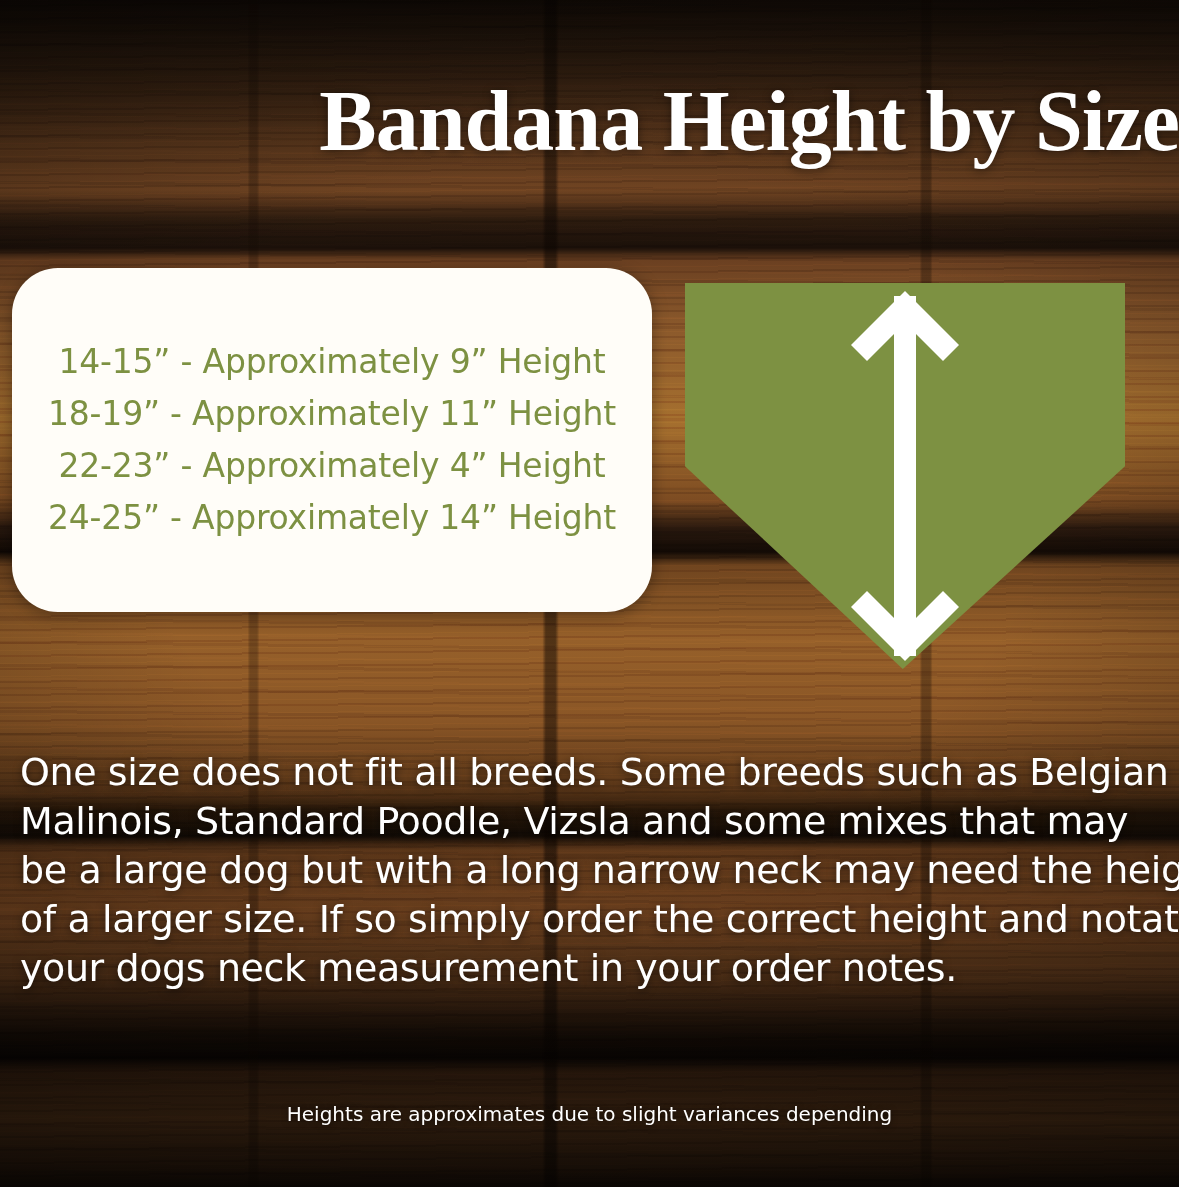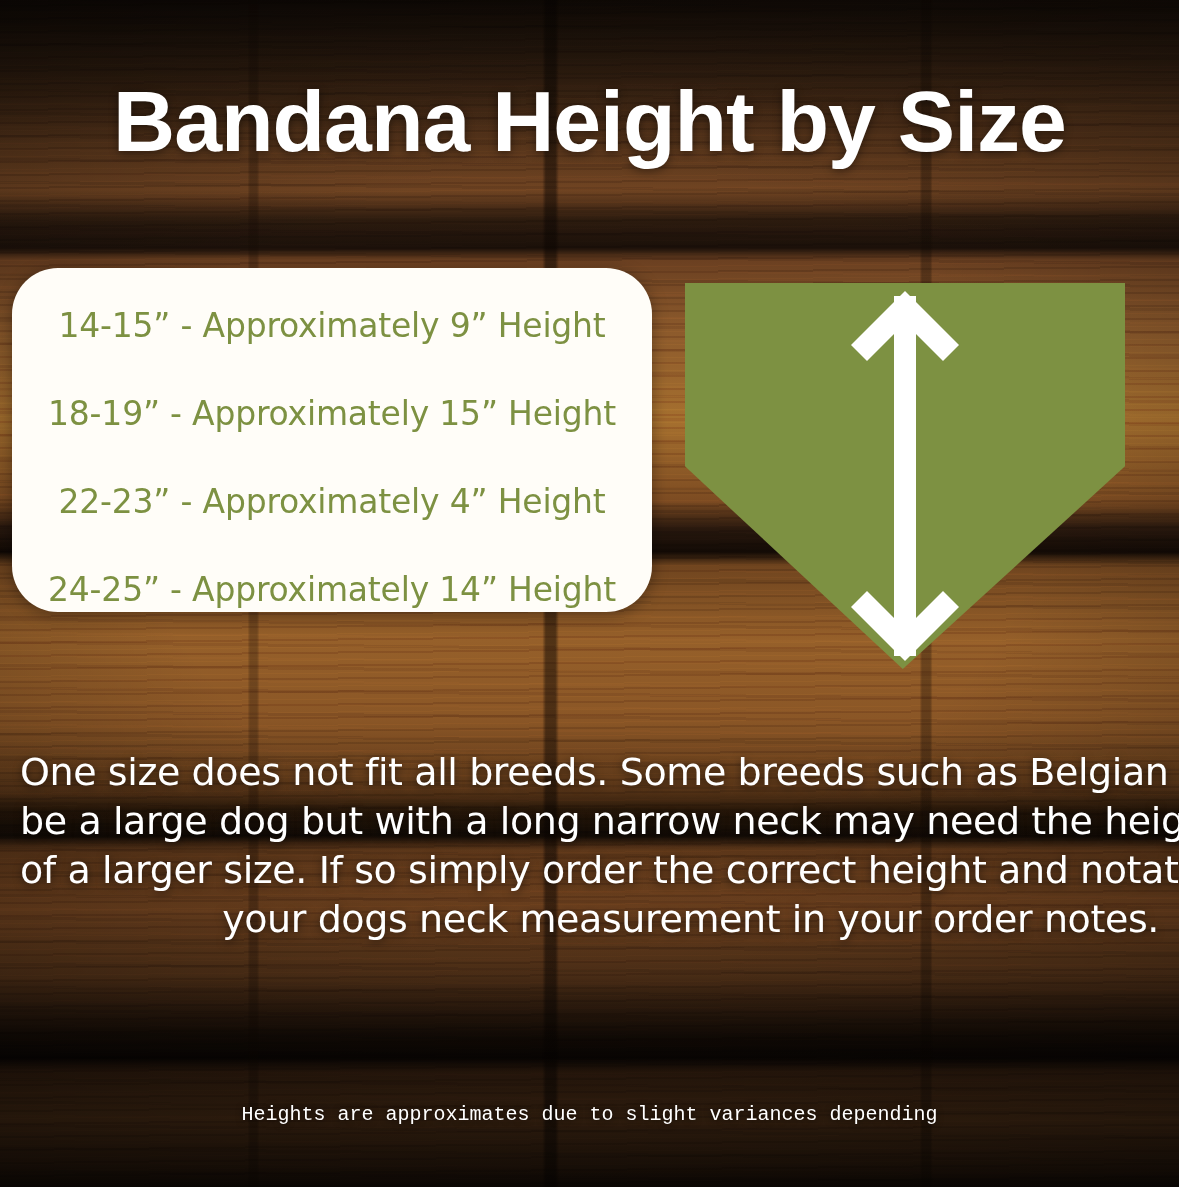--- a/index.html
+++ b/index.html
@@ -76,27 +76,27 @@
       radial-gradient(ellipse 95% 70% at 50% 42%, rgba(0,0,0,0) 40%, rgba(0,0,0,0.48) 100%),
       linear-gradient(180deg, rgba(0,0,0,0.30) 0%, rgba(0,0,0,0) 22%, rgba(0,0,0,0) 62%, rgba(0,0,0,0.42) 100%);
   }
 
   
   .title {
     position: absolute;
     top: 78px;
     left: 0;
     width: 1179px;
-    text-align: center;
+    text-align: right;
     color: #ffffff;
     font-size: 86px;
     font-weight: 700;
     letter-spacing: -1px;
     line-height: 1;
-    font-family: Liberation Sans, sans-serif;
+    font-family: Liberation Serif, serif;
     text-shadow: 0 2px 10px rgba(0,0,0,0.45);
     white-space: nowrap;
   }
 
   
   .size-card {
     position: absolute;
     left: 12px;
     top: 268px;
     width: 640px;
@@ -112,21 +112,20 @@
     box-sizing: border-box;
   }
   .size-row {
     color: #7d9142;
     font-size: 33px;
     line-height: 52px;
     font-weight: 400;
     white-space: nowrap;
     font-family: "DejaVu Sans", sans-serif;
     letter-spacing: -0.2px;
-    margin-top: 36px;
   }
 
   
   .bandana-wrap {
     position: absolute;
     left: 685px;
     top: 283px;
     width: 440px;
     height: 386px;
   }
@@ -144,21 +143,21 @@
     width: 440px;
     height: 386px;
   }
 
   
   .body-copy {
     position: absolute;
     left: 20px;
     top: 748px;
     width: 1139px;
-    text-align: right;
+    text-align: left;
     color: #ffffff;
     font-size: 38px;
     line-height: 49px;
     font-weight: 400;
     font-family: "DejaVu Sans", sans-serif;
     text-shadow: 0 2px 8px rgba(0,0,0,0.55);
     letter-spacing: -0.4px;
   }
   .body-copy .ln { display: block; white-space: nowrap; }
 
@@ -168,54 +167,55 @@
     left: 0;
     top: 1100px;
     width: 1179px;
     text-align: center;
     color: #ffffff;
     font-size: 20px;
     line-height: 29px;
     font-family: "DejaVu Sans", sans-serif;
     text-shadow: 0 1px 6px rgba(0,0,0,0.6);
   }
-  .footer-note .ln { display: block; white-space: nowrap; font-family: Liberation Mono, monospace; }
+  .footer-note .ln { display: block; white-space: nowrap; }
 </style>
 </head>
 <body>
 
 <div id="poster">
 
   <div class="wood-base"></div>
   <div class="wood-grain"></div>
   <div class="wood-splits"></div>
   <div class="wood-vignette"></div>
 
   <div class="title">Bandana Height by Size</div>
 
   <div class="size-card">
     <div class="size-row">14-15” - Approximately 9” Height</div>
-    <div class="size-row">18-19” - Approximately 15” Height</div>
+    <div class="size-row">18-19” - Approximately 11” Height</div>
     <div class="size-row">22-23” - Approximately 4” Height</div>
     <div class="size-row">24-25” - Approximately 14” Height</div>
   </div>
 
   <div class="bandana-wrap">
     <div class="bandana-shape"></div>
     <svg class="arrow-svg" viewBox="0 0 440 386">
       <g fill="#ffffff">
         <rect x="209" y="13" width="22" height="360"></rect>
         <polygon points="220,8 274,62 258,78 220,40 182,78 166,62"></polygon>
         <polygon points="220,378 274,324 258,308 220,346 182,308 166,324"></polygon>
       </g>
     </svg>
   </div>
 
   <div class="body-copy">
     <span class="ln">One size does not fit all breeds. Some breeds such as Belgian</span>
+    <span class="ln">Malinois,  Standard Poodle, Vizsla and some mixes that may</span>
     <span class="ln">be a large dog but with a long narrow neck may need the height</span>
     <span class="ln">of a larger size. If so simply order the correct height and notate</span>
     <span class="ln">your dogs neck measurement in your order notes.</span>
   </div>
 
   <div class="footer-note">
     <span class="ln">Heights are approximates due to slight variances depending</span>
   </div>
 
 </div>

